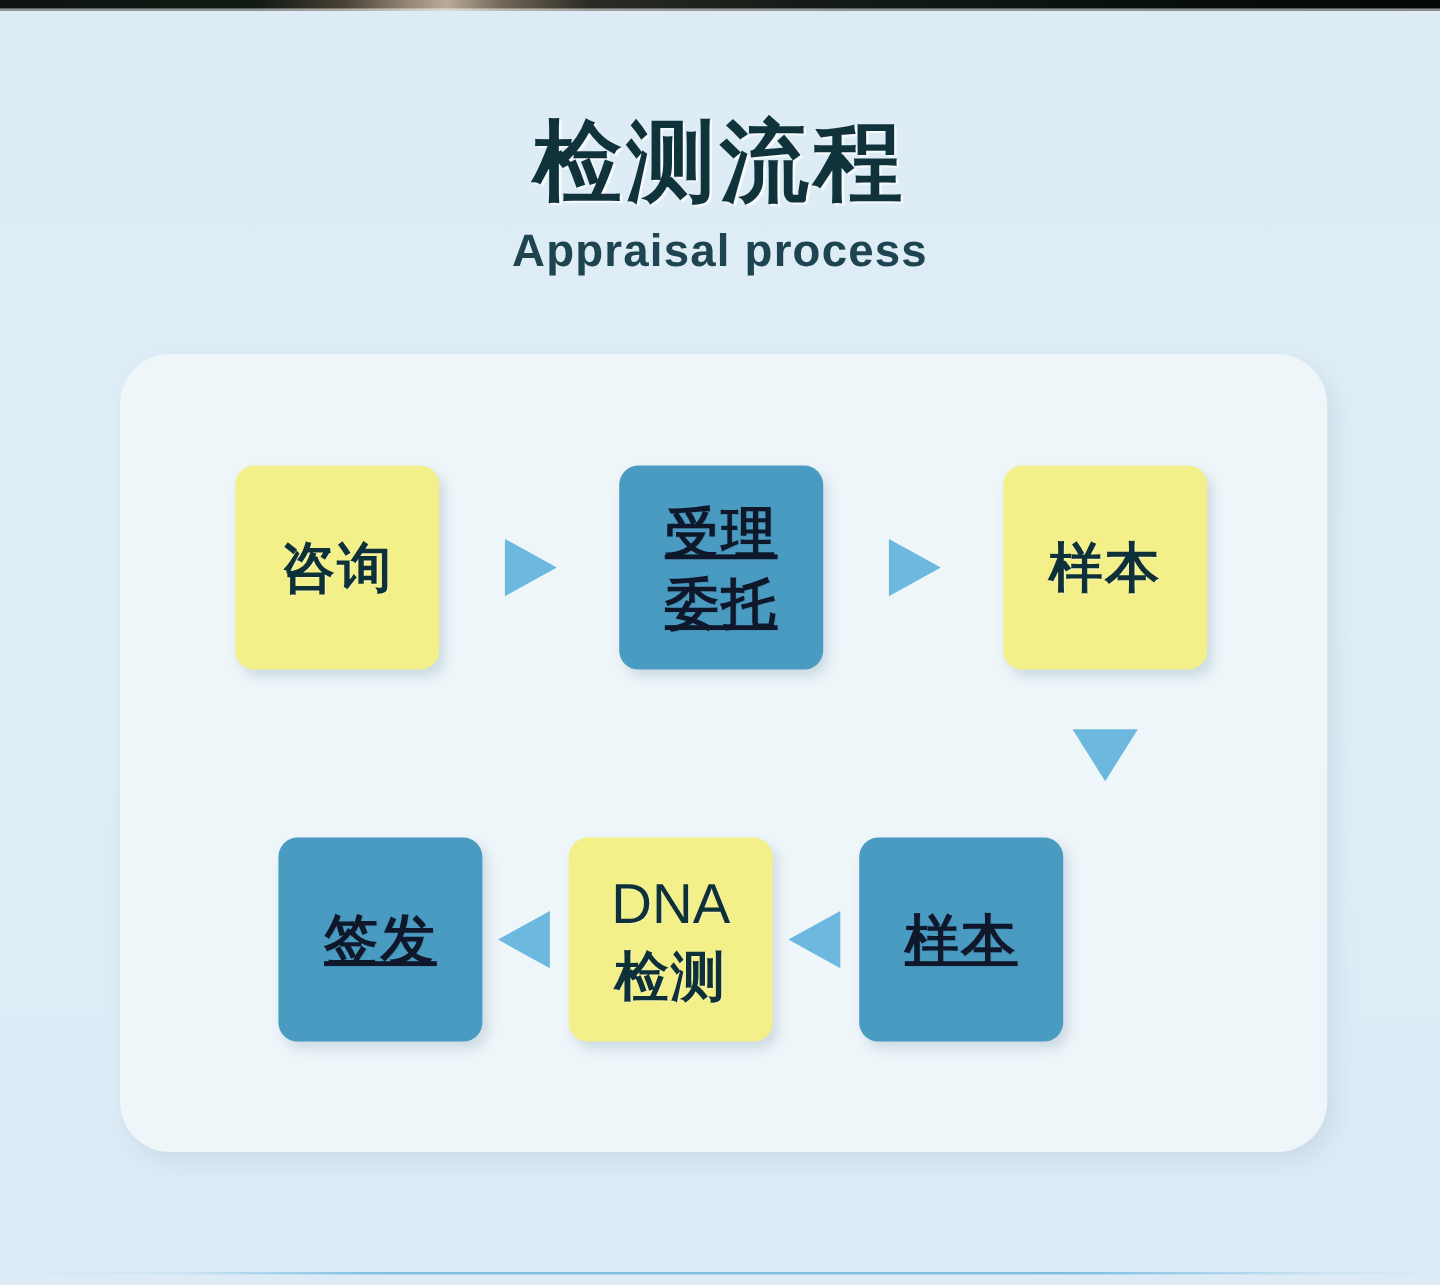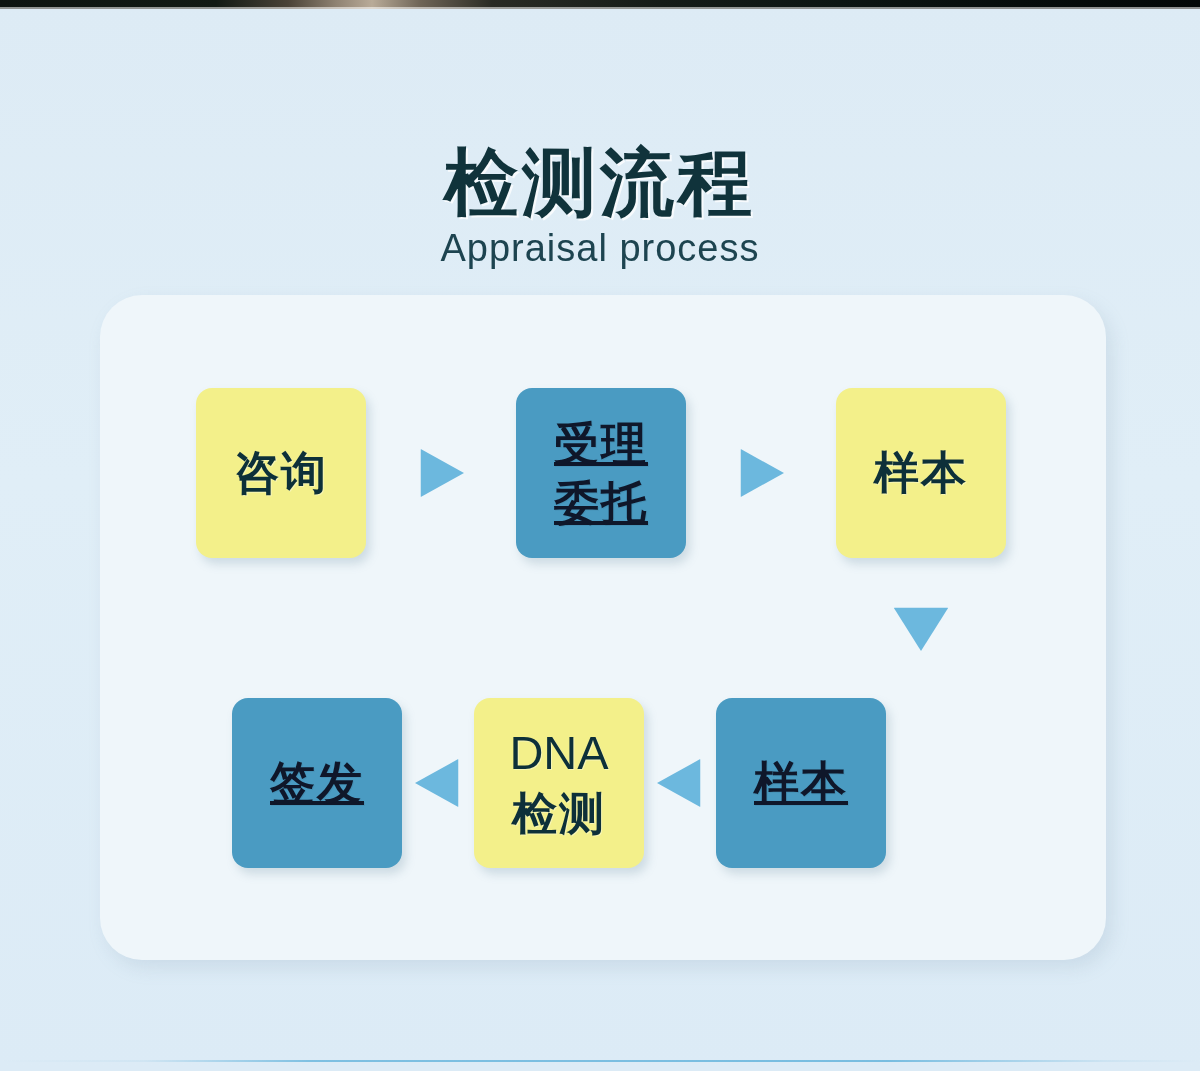--- a/index.html
+++ b/index.html
@@ -54,26 +54,25 @@
     width: 1200px;
     text-align: center;
   }
   .heading-cn {
     font-size: 74px;
     font-weight: 700;
     letter-spacing: 4px;
     color: #10333b;
     line-height: 1.05;
     text-shadow: 2px 2px 0 rgba(255,255,255,0.75);
-    margin-top: 48px;
   }
   .heading-en {
-    margin-top: 6px;
+    margin-top: 16px;
     font-size: 38px;
-    font-weight: 400;
+    font-weight: 700;
     letter-spacing: 1px;
     color: #1d4450;
     line-height: 1.1;
   }
 
   
   .flow-card {
     position: absolute;
     left: 100px;
     top: 295px;

